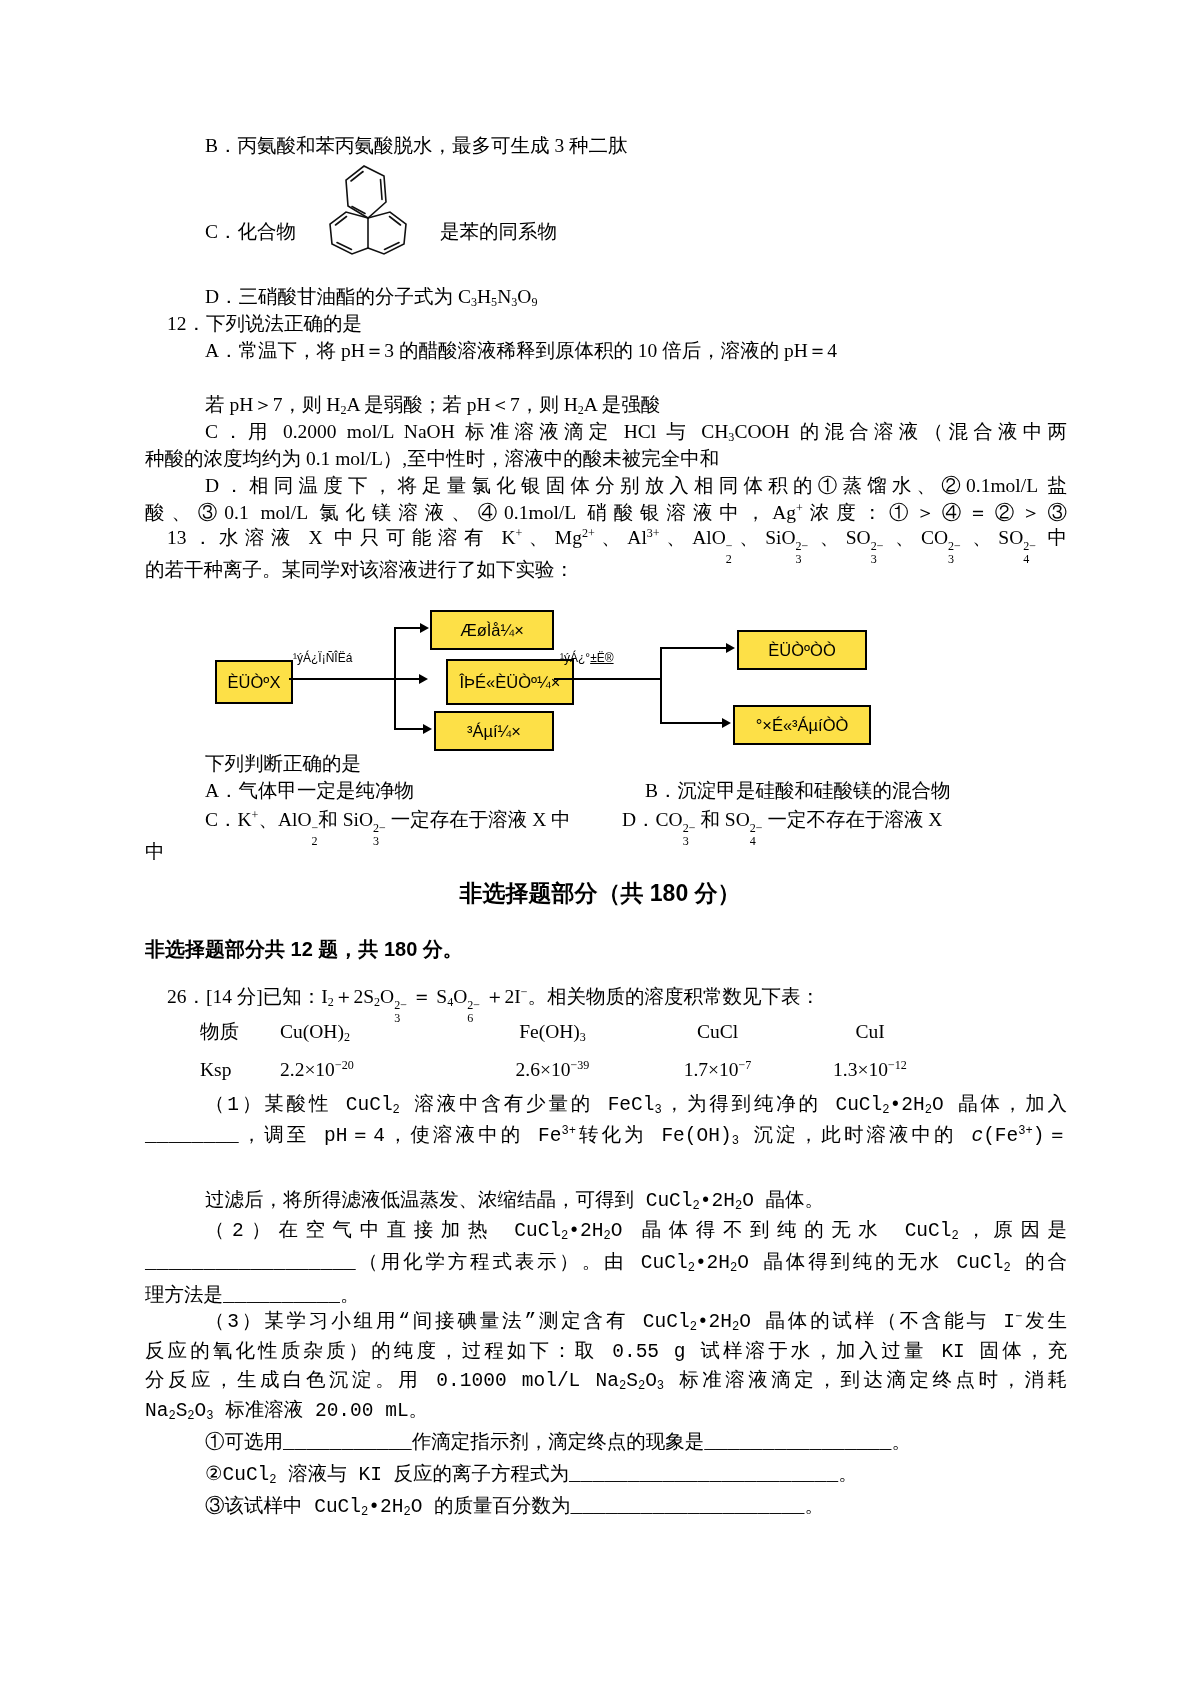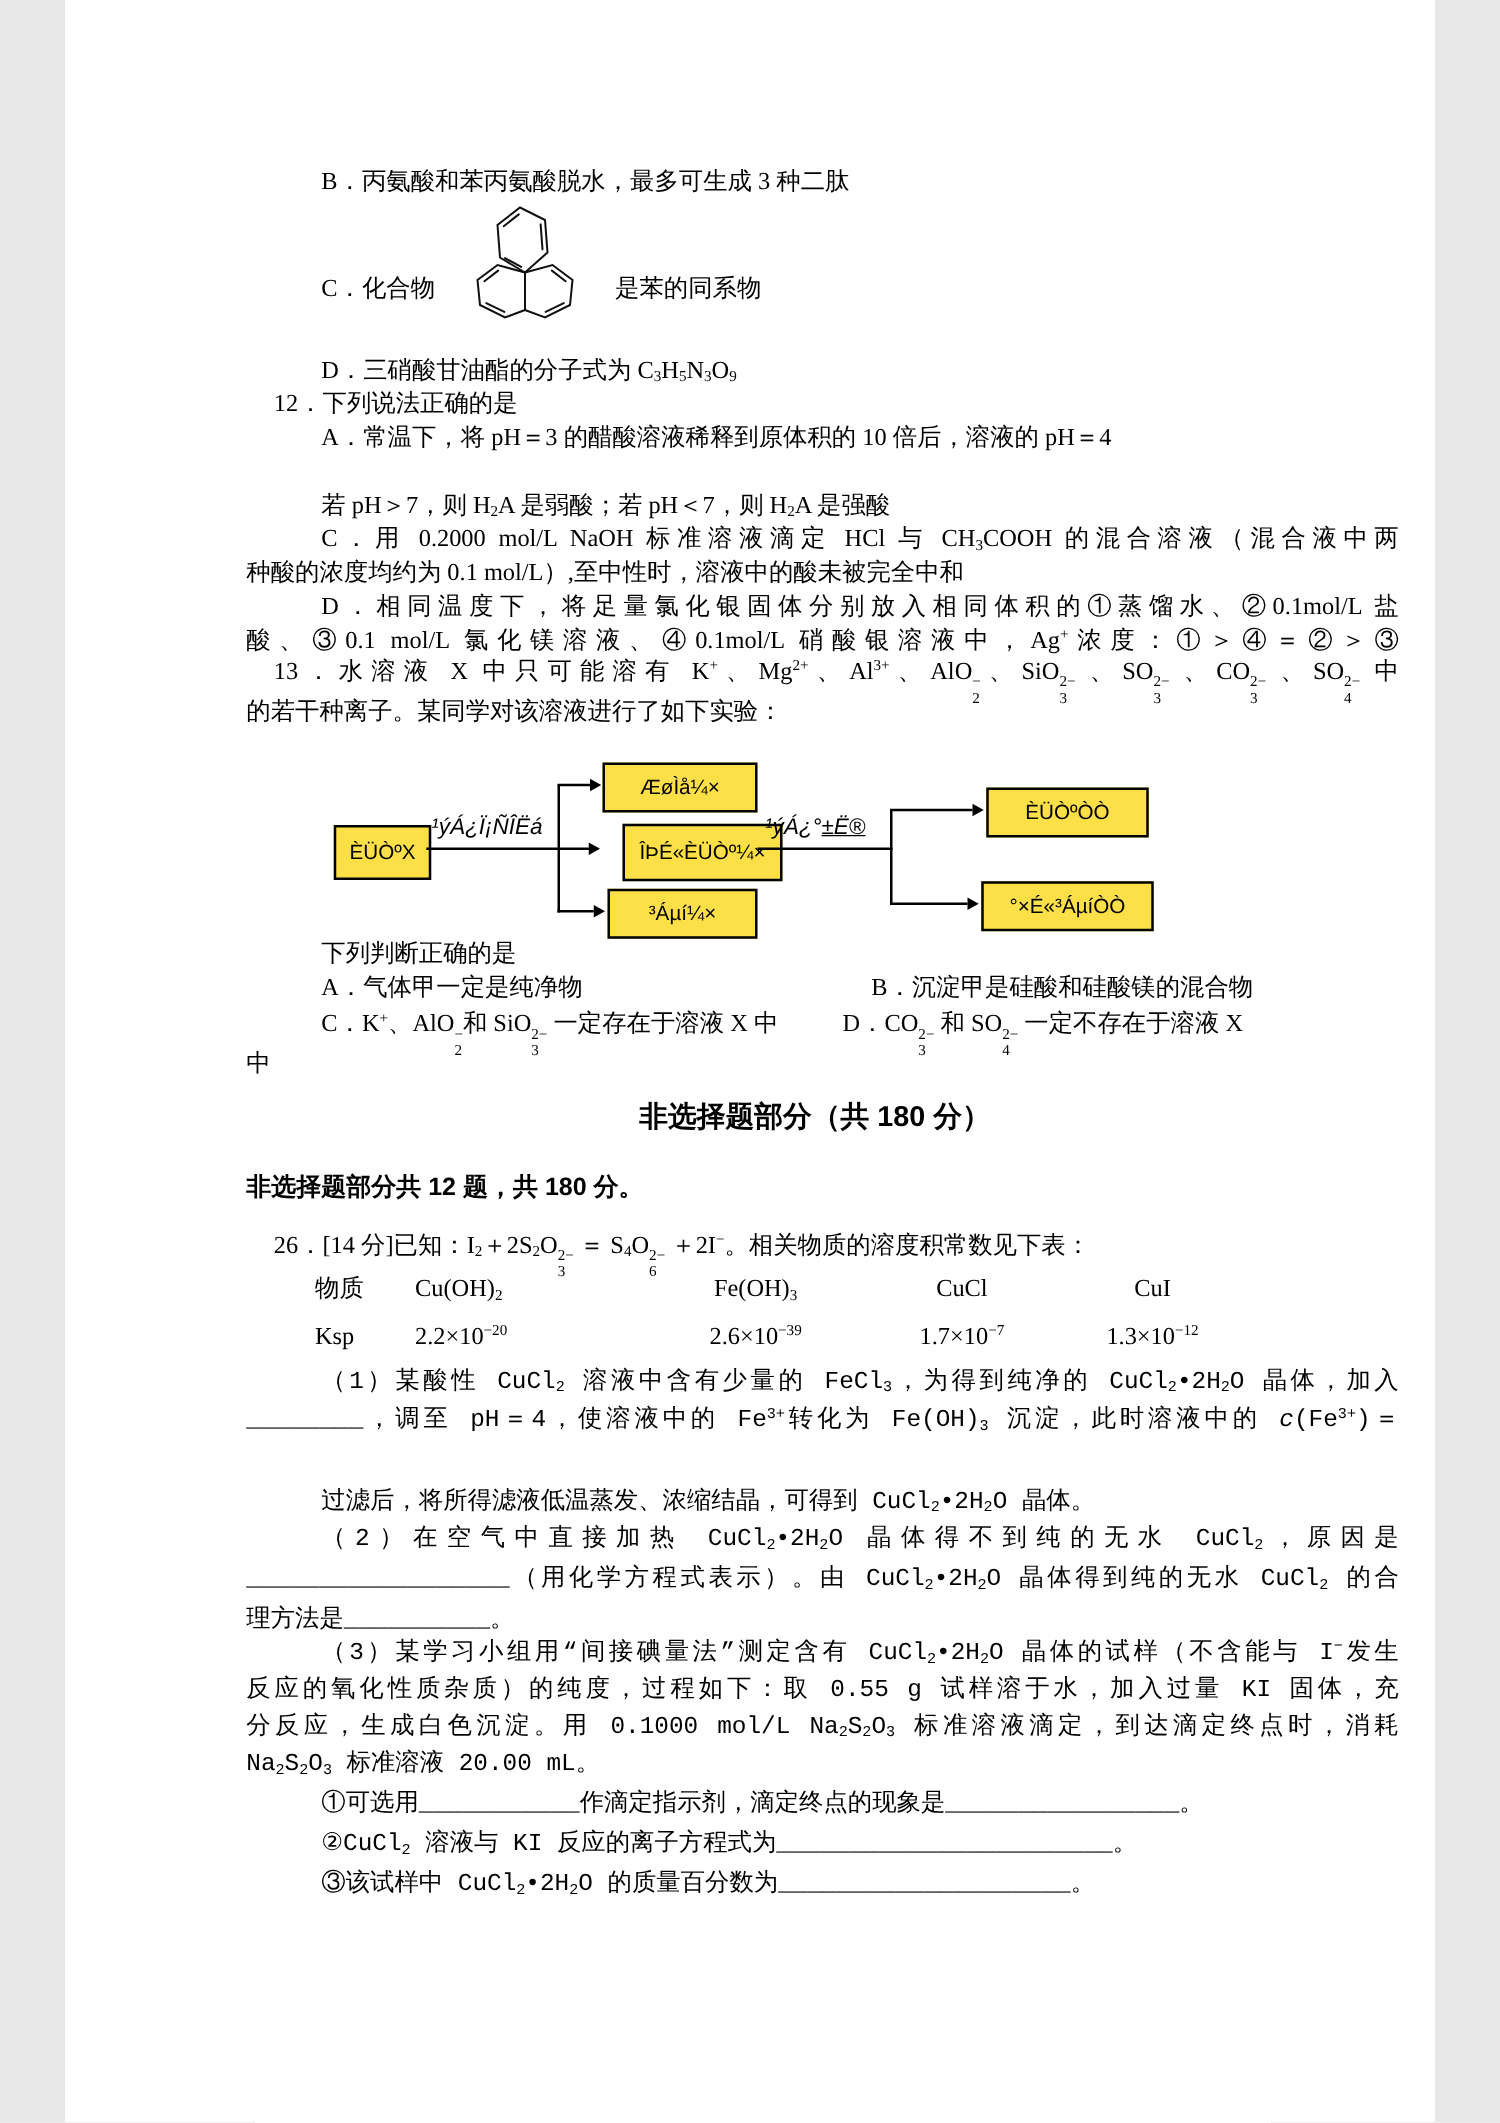--- a/index.html
+++ b/index.html
@@ -1,17 +1,17 @@
 <!DOCTYPE html>
 <html><head>
 <meta charset="utf-8">
 <style>
   html,body{margin:0;padding:0;background:#e8e8e8;}
   .page{
-    position:relative;width:1096px;height:1698px;margin:0 auto;
+    position:relative;width:1200px;height:1698px;margin:0 auto;
     background:#ffffff;color:#000;
     font-family:"Liberation Serif","DejaVu Serif",serif;
     font-size:19.5px;overflow:hidden;
   }
   .ln{position:absolute;white-space:nowrap;line-height:27px;}
   .lh30{line-height:30px;font-family:Liberation Mono, monospace;}
   .just{white-space:normal;text-align:justify;text-align-last:justify;}
   .w-opt{left:205px;width:862px;}
   .w-full{left:145px;width:922px;}
   .w-q{left:167px;width:900px;}
@@ -22,21 +22,21 @@
   .ul{text-decoration:underline;}
   i{font-style:italic;}
   
   .h1{position:absolute;left:0;width:1200px;text-align:center;
       font-family:"Liberation Sans","DejaVu Sans",sans-serif;font-weight:bold;font-size:23px;}
   .h2{position:absolute;left:145px;font-family:"Liberation Sans","DejaVu Sans",sans-serif;
       font-weight:bold;font-size:20px;white-space:nowrap;}
   
   .fbox{position:absolute;border:2px solid #000;display:flex;align-items:center;justify-content:center;
         font-family:"Liberation Sans","DejaVu Sans",sans-serif;font-size:16.5px;white-space:nowrap;background:#fde047;}
-  .flabel{position:absolute;font-family:"Liberation Sans","DejaVu Sans",sans-serif;font-size:18px;white-space:nowrap;font-style:italic;}
+  .flabel{position:absolute;font-family:"Liberation Sans","DejaVu Sans",sans-serif;font-size:12px;white-space:nowrap;}
   .fline{position:absolute;background:#000;}
   .arr{position:absolute;width:0;height:0;border-top:5px solid transparent;border-bottom:5px solid transparent;border-left:9px solid #000;}
   
   .trow{position:absolute;left:200px;width:740px;display:flex;line-height:27px;}
   .trow span{display:block;}
   .tc0{width:80px;text-align:left;}
   .tc1{width:190px;text-align:left;}
   .tc2{width:165px;text-align:center;}
   .tc3{width:165px;text-align:center;}
   .tc4{width:140px;text-align:center;}

